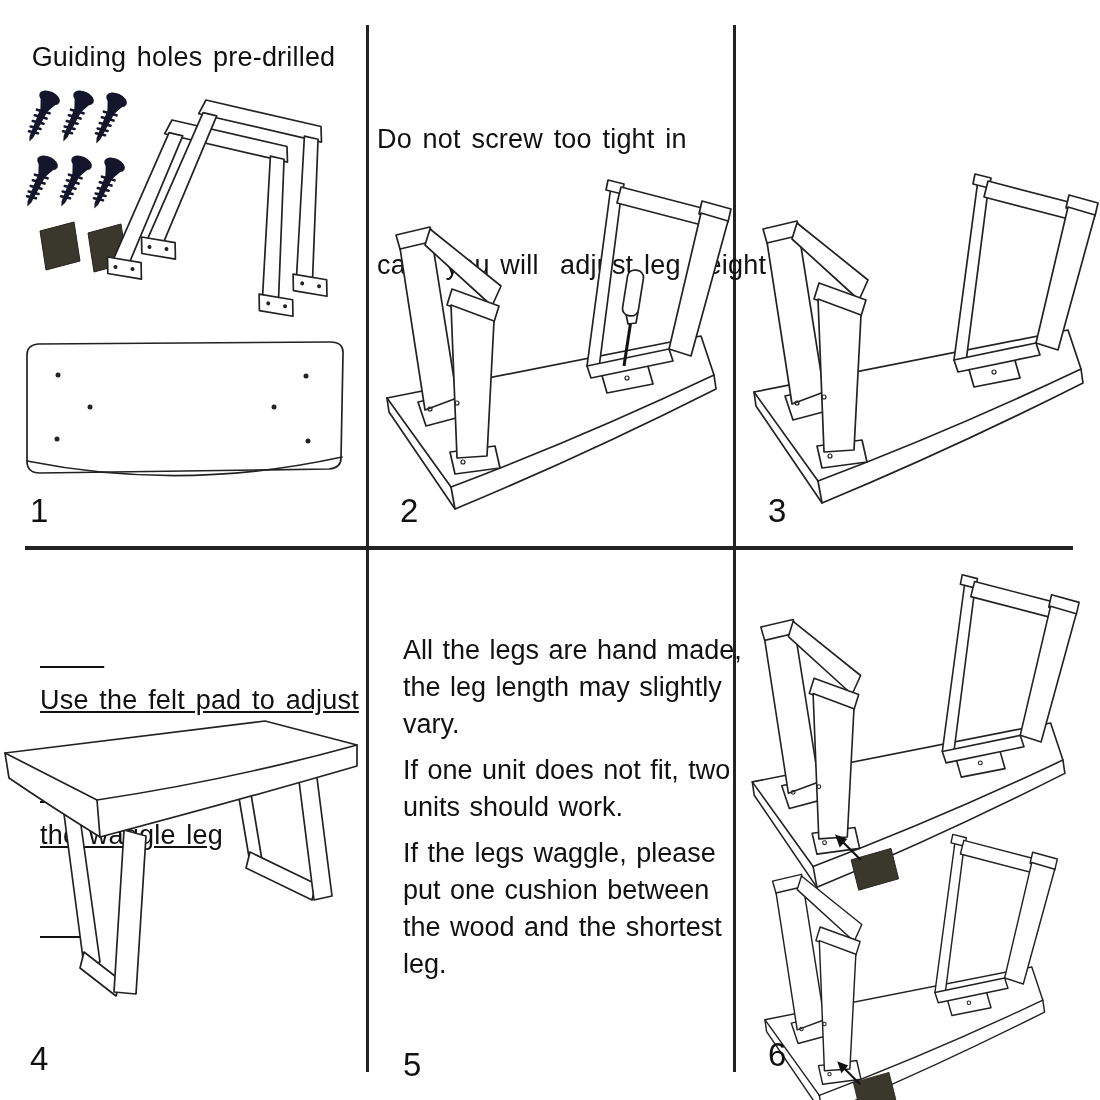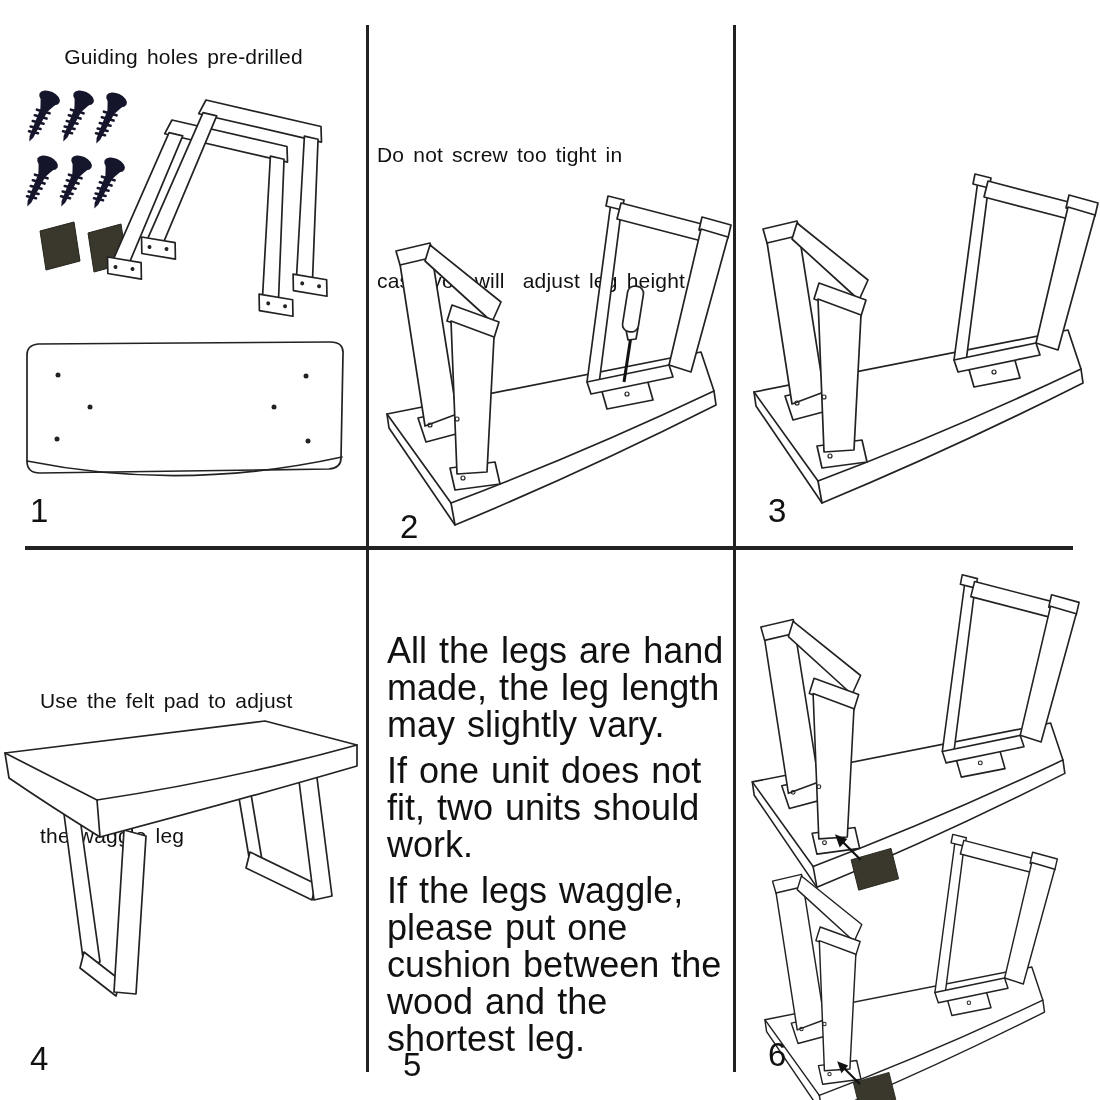--- a/index.html
+++ b/index.html
@@ -6,34 +6,34 @@
   .page{
     position:relative;width:1100px;height:1100px;background:#fff;overflow:hidden;
     font-family:"Liberation Sans","DejaVu Sans",sans-serif;color:var(--text,#111);
   }
   .divider{position:absolute;background:var(--line,#111);}
   .v1{left:366px;top:25px;width:3px;height:1047px;}
   .v2{left:733px;top:25px;width:3px;height:1047px;}
   .h1{left:25px;top:546px;width:1048px;height:4px;}
   .panel{position:absolute;}
   .p1{left:0;top:0;width:367px;height:548px;}
-  .p2{left:367px;top:16px;width:368px;height:548px;}
+  .p2{left:367px;top:0;width:368px;height:548px;}
   .p3{left:735px;top:0;width:365px;height:548px;}
   .p4{left:0;top:548px;width:367px;height:523px;}
   .p5{left:367px;top:548px;width:368px;height:523px;}
   .p6{left:735px;top:548px;width:365px;height:552px;}
   .panel svg{position:absolute;left:0;top:0;}
   .title{
-    position:absolute;font-size:21px;line-height:42px;letter-spacing:.2px;
+    position:absolute;font-size:27px;line-height:42px;letter-spacing:.2px;
     word-spacing:3px;white-space:pre;color:var(--text,#111);
   }
   .t1{left:0;top:36px;width:367px;text-align:center;}
   .t2{left:10px;top:34px;}
-  .t4{left:40px;top:40px;line-height:45px;}
-  .paras{position:absolute;left:20px;top:84px;width:342px;font-size:36px;line-height:37px;word-spacing:2px;}
+  .t4{left:40px;top:40px;line-height:45px;text-decoration:underline;}
+  .paras{position:absolute;left:36px;top:84px;width:342px;font-size:27px;line-height:37px;word-spacing:2px;}
   .paras p{margin:0 0 9px 0;}
   .num{position:absolute;font-size:33px;color:var(--text,#111);}
   .n1{left:30px;top:492px;}  .n2{left:33px;top:492px;}  .n3{left:33px;top:492px;}
   .n4{left:30px;top:492px;}  .n5{left:36px;top:498px;}  .n6{left:33px;top:488px;}
   
   .lnf{fill:#ffffff;stroke:var(--line,#222);stroke-width:1.7;stroke-linejoin:round;}
   .ln{fill:none;stroke:var(--line,#222);stroke-width:1.7;stroke-linejoin:round;stroke-linecap:round;}
   .hole{fill:var(--line,#222);stroke:none;}
   .phole{fill:none;stroke:var(--line,#222);stroke-width:1.2;}
   .screwfill{fill:var(--screw,#15152b);stroke:none;}

